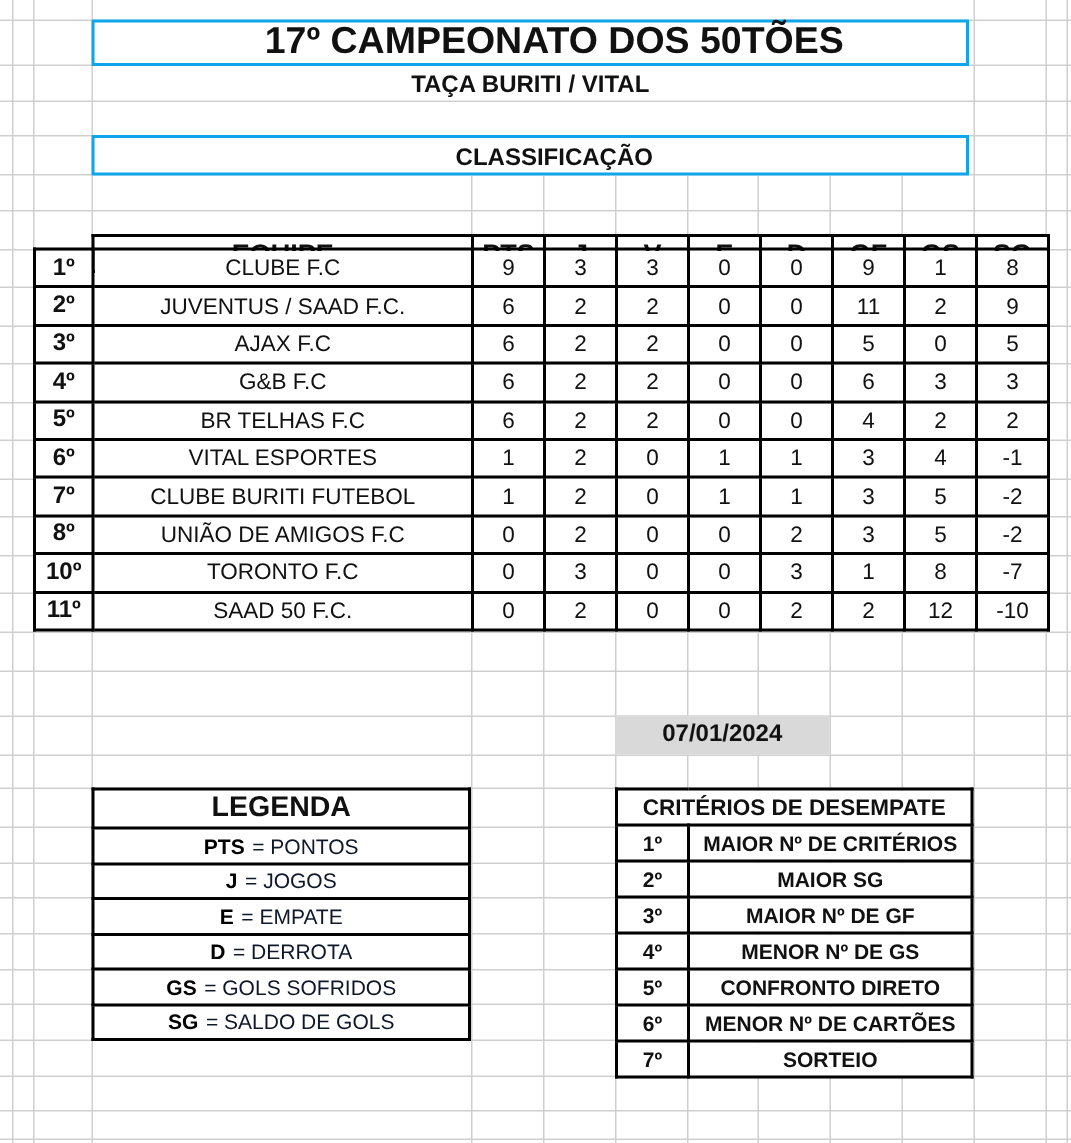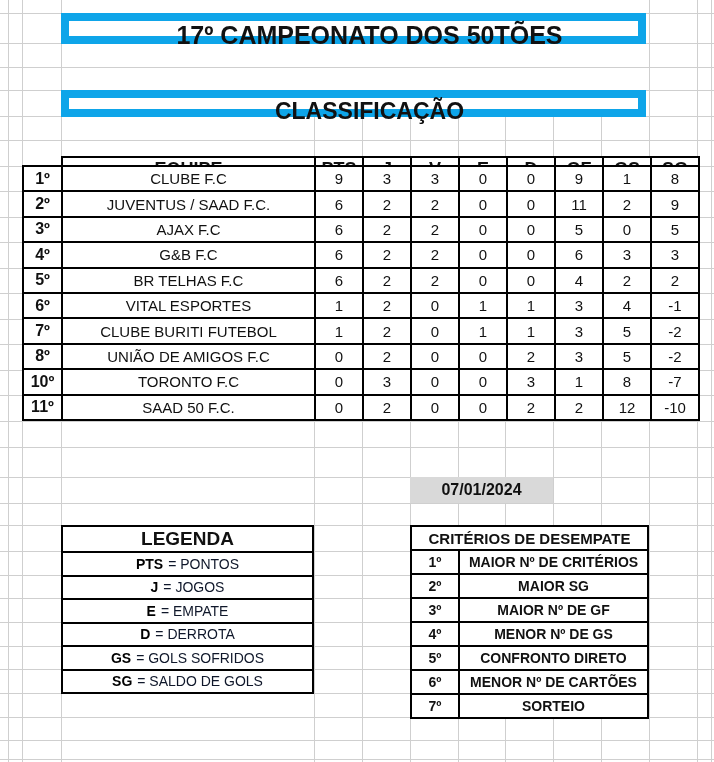--- a/index.html
+++ b/index.html
@@ -3,26 +3,26 @@
 <meta charset="utf-8">
 <style>
   html,body{margin:0;padding:0;background:#fff;}
   .sheet{
     position:relative;width:714px;height:762px;background:#ffffff;overflow:hidden;
     font-family:"Liberation Sans","DejaVu Sans",sans-serif;color:#111;
   }
   .vline{position:absolute;width:1px;background:#cfcfcf;z-index:0;}
   .hline{position:absolute;left:0;height:1px;width:714px;background:#cfcfcf;z-index:0;}
 
-  .box{position:absolute;box-sizing:border-box;border:8px solid #0ea5e9;background:#fff;
-       display:flex;align-items:flex-start;justify-content:center;z-index:2;padding-left:32px;}
+  .box{position:absolute;box-sizing:border-box;border:2px solid #0ea5e9;background:#fff;
+       display:flex;align-items:flex-end;justify-content:center;z-index:2;padding-left:32px;}
   .title-box{left:61px;top:13px;width:585px;height:31px;font-weight:bold;font-size:25px;}
   .subtitle{position:absolute;left:61px;top:44px;width:585px;height:25px;z-index:2;
             display:flex;align-items:center;justify-content:center;font-weight:bold;font-size:16px;}
-  .class-box{left:61px;top:90px;width:585px;height:27px;font-weight:bold;font-size:23px;}
+  .class-box{left:61px;top:90px;width:585px;height:27px;font-weight:bold;font-size:16px;}
 
   table{position:absolute;border-collapse:collapse;table-layout:fixed;z-index:2;}
   td{border:2px solid #000;background:#fff;text-align:center;vertical-align:middle;
      padding:0;overflow:hidden;white-space:nowrap;}
 
   .stand-head{left:61px;top:156px;width:637px;}
   .stand-head td{height:22px;font-weight:bold;font-size:18px;}
 
   .stand-body{left:22px;top:165px;width:676px;}
   .stand-body td{height:23.4px;font-size:15px;}
@@ -91,20 +91,21 @@
       <div class="hline" style="top: 693px;"></div>
       <div class="hline" style="top: 717px;"></div>
       <div class="hline" style="top: 740px;"></div>
       <div class="hline" style="top: 759px;"></div>
     </div>
 
   <div class="box title-box">
     <span>17º CAMPEONATO DOS 50TÕES</span>
   </div>
 
+  <div class="subtitle">TAÇA BURITI / VITAL</div>
 
   <div class="box class-box">
     <span>CLASSIFICAÇÃO</span>
   </div>
 
   <table class="stand-head">
     <colgroup>
       <col style="width:253px">
         <col style="width:48px">
         <col style="width:48px">

